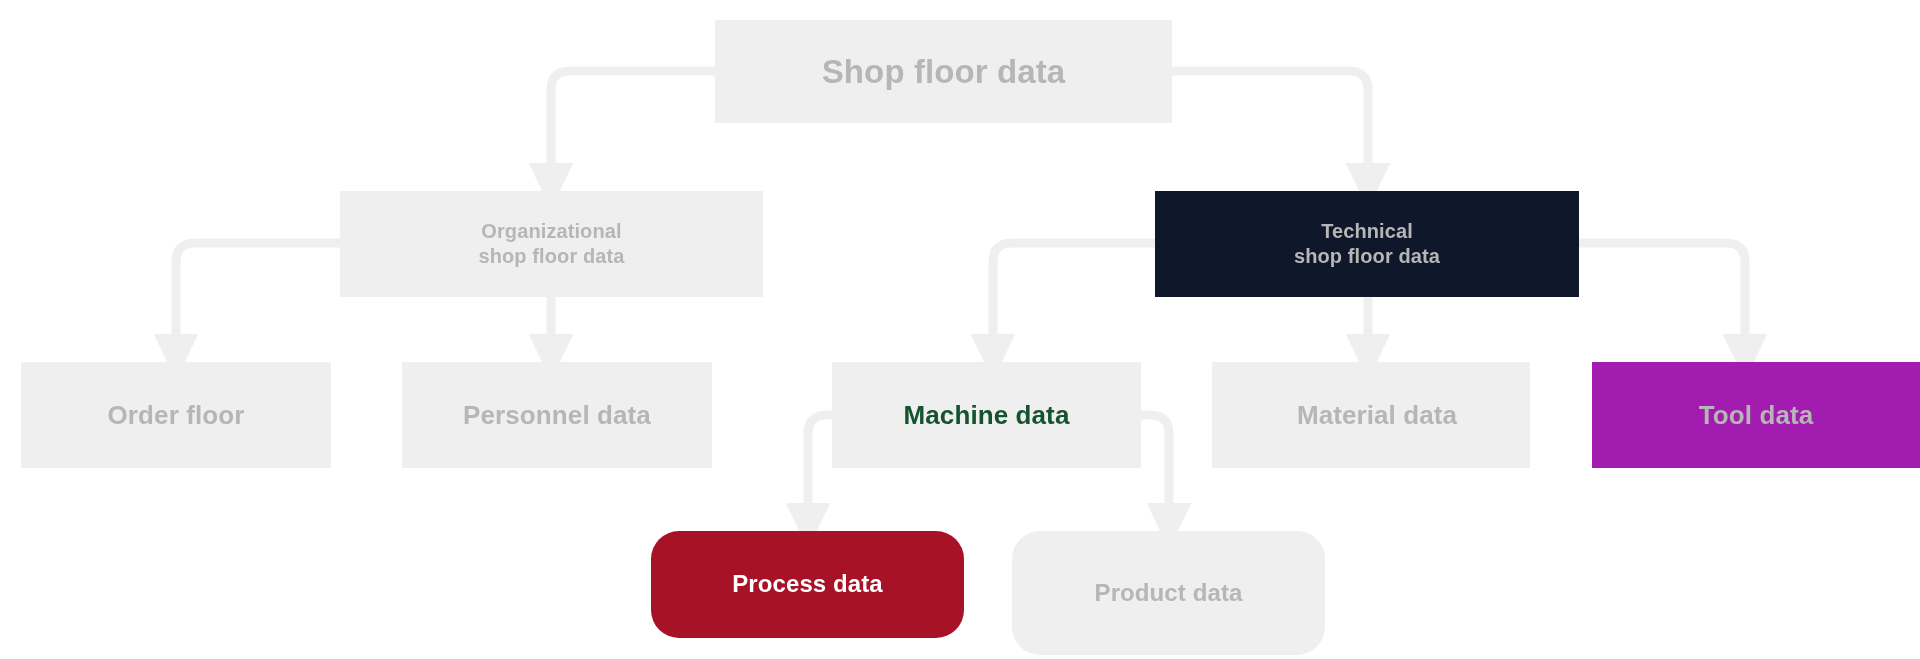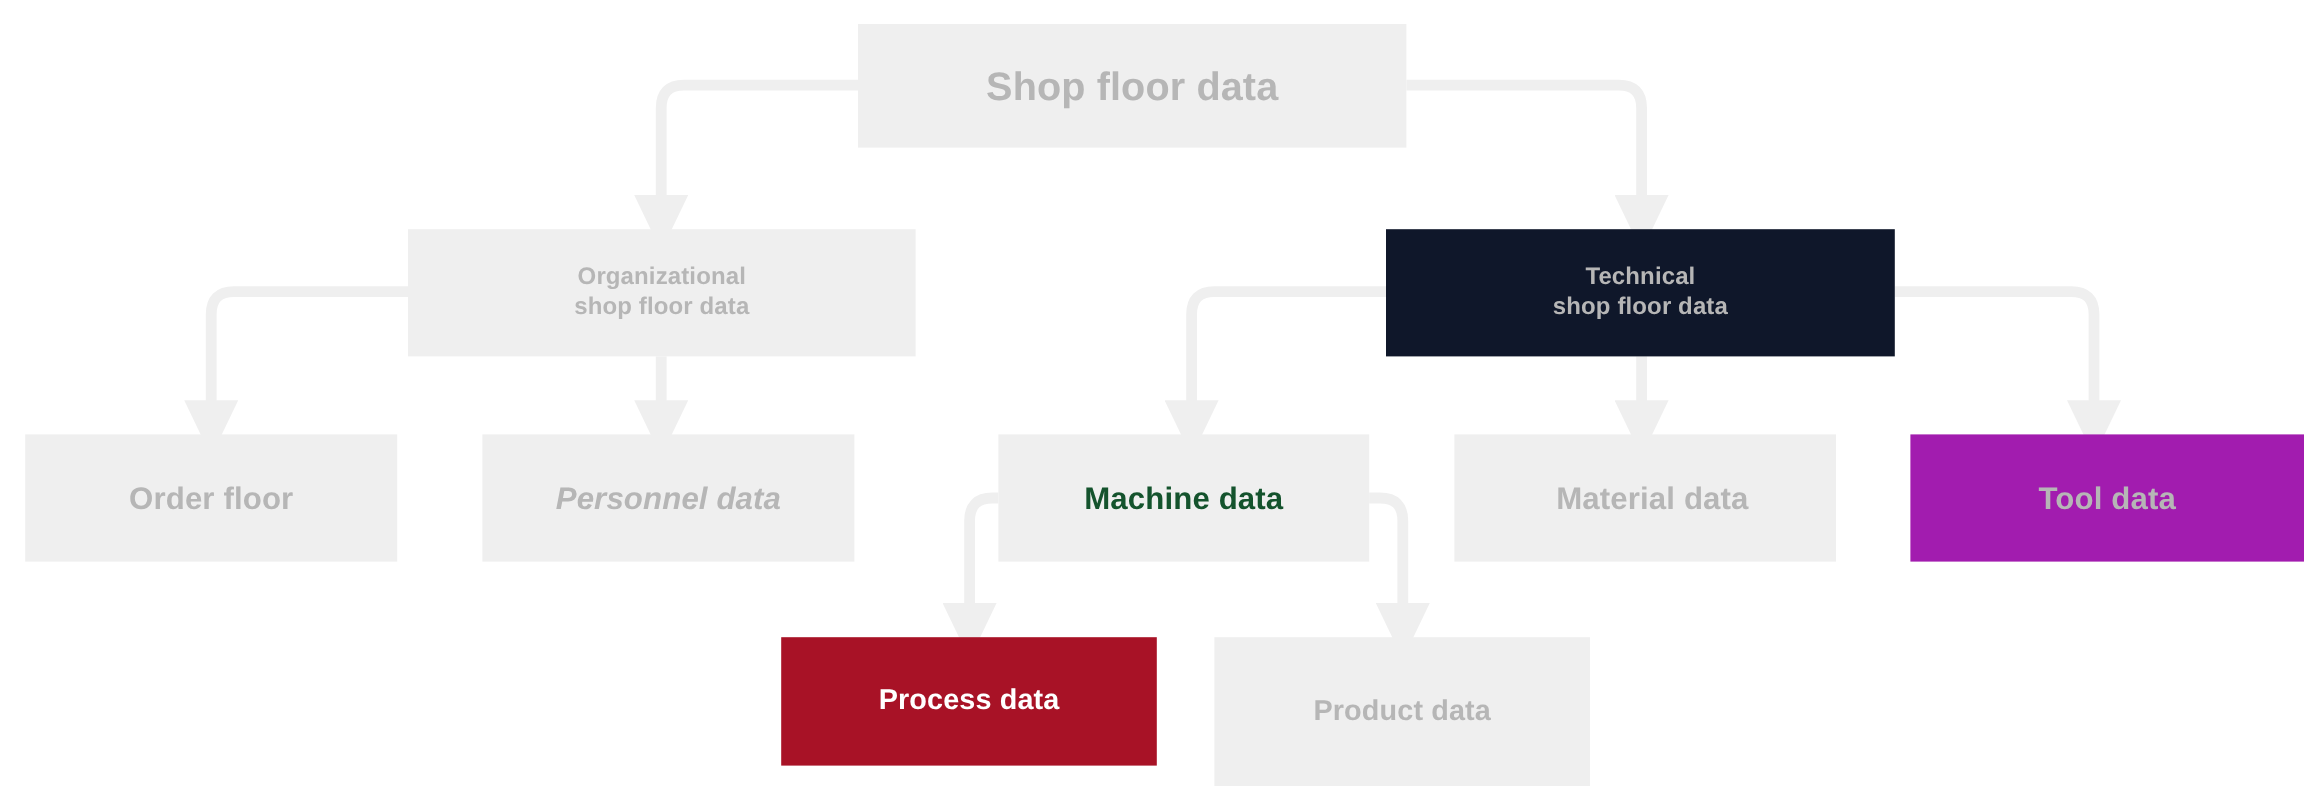--- a/index.html
+++ b/index.html
@@ -38,21 +38,21 @@
     color: #b6b6b6;
     font-weight: bold;
     line-height: 1.26;
     letter-spacing: 0.1px;
     white-space: pre-line;
     font-family: "Liberation Sans", sans-serif;
   }
   .node.level-1 { font-size: 33px; }
   .node.level-2 { font-size: 20px; }
   .node.level-3 { font-size: 26px; }
-  .node.level-4 { font-size: 24px; }
+  .node.level-4 { font-size: 24px; border-radius: 28px; }
   .node.highlight {
     background: #a81226;
     color: #ffffff;
   }
 </style>
 </head>
 <body>
 
 <div id="diagram-root">
 
@@ -73,21 +73,21 @@
       <path d="M 1141 415 L 1150 415 Q 1169 415 1169 434 L 1169 508" fill="none" stroke="#efefef" stroke-width="9" stroke-linecap="butt" marker-end="url(#arrowhead)"></path>
     </svg>
 
   <div id="node-layer">
       <div class="node level-1" style="left: 715px; top: 20px; width: 457px; height: 103px; background: rgb(239, 239, 239); color: rgb(182, 182, 182);"><span>Shop floor data</span></div>
       <div class="node level-2" style="left: 340px; top: 191px; width: 423px; height: 106px; background: rgb(239, 239, 239); color: rgb(182, 182, 182);"><span>Organizational
 shop floor data</span></div>
       <div class="node level-2" style="left: 1155px; top: 191px; width: 424px; height: 106px; background: #0f172a; color: rgb(182, 182, 182);"><span>Technical
 shop floor data</span></div>
       <div class="node level-3" style="left: 21px; top: 362px; width: 310px; height: 106px; background: rgb(239, 239, 239); color: rgb(182, 182, 182);"><span>Order floor</span></div>
-      <div class="node level-3" style="left: 402px; top: 362px; width: 310px; height: 106px; background: rgb(239, 239, 239); color: rgb(182, 182, 182); font-style: italic;"><span>Personnel data</span></div>
+      <div class="node level-3" style="left: 402px; top: 362px; width: 310px; height: 106px; background: rgb(239, 239, 239); color: rgb(182, 182, 182);"><span>Personnel data</span></div>
       <div class="node level-3" style="left: 832px; top: 362px; width: 309px; height: 106px; background: rgb(239, 239, 239); color: #14532d;"><span>Machine data</span></div>
       <div class="node level-3" style="left: 1212px; top: 362px; width: 318px; height: 106px; background: rgb(239, 239, 239); color: rgb(182, 182, 182); padding-left: 12px;"><span>Material data</span></div>
       <div class="node level-3" style="left: 1592px; top: 362px; width: 328px; height: 106px; background: #a21caf; color: rgb(182, 182, 182);"><span>Tool data</span></div>
       <div class="node level-4 highlight" style="left: 651px; top: 531px; width: 313px; height: 107px; background: rgb(168, 18, 38); color: rgb(255, 255, 255);"><span>Process data</span></div>
       <div class="node level-4" style="left: 1012px; top: 531px; width: 313px; height: 124px; background: rgb(239, 239, 239); color: rgb(182, 182, 182);"><span>Product data</span></div>
     </div>
 
 </div>
 
 </body></html>

